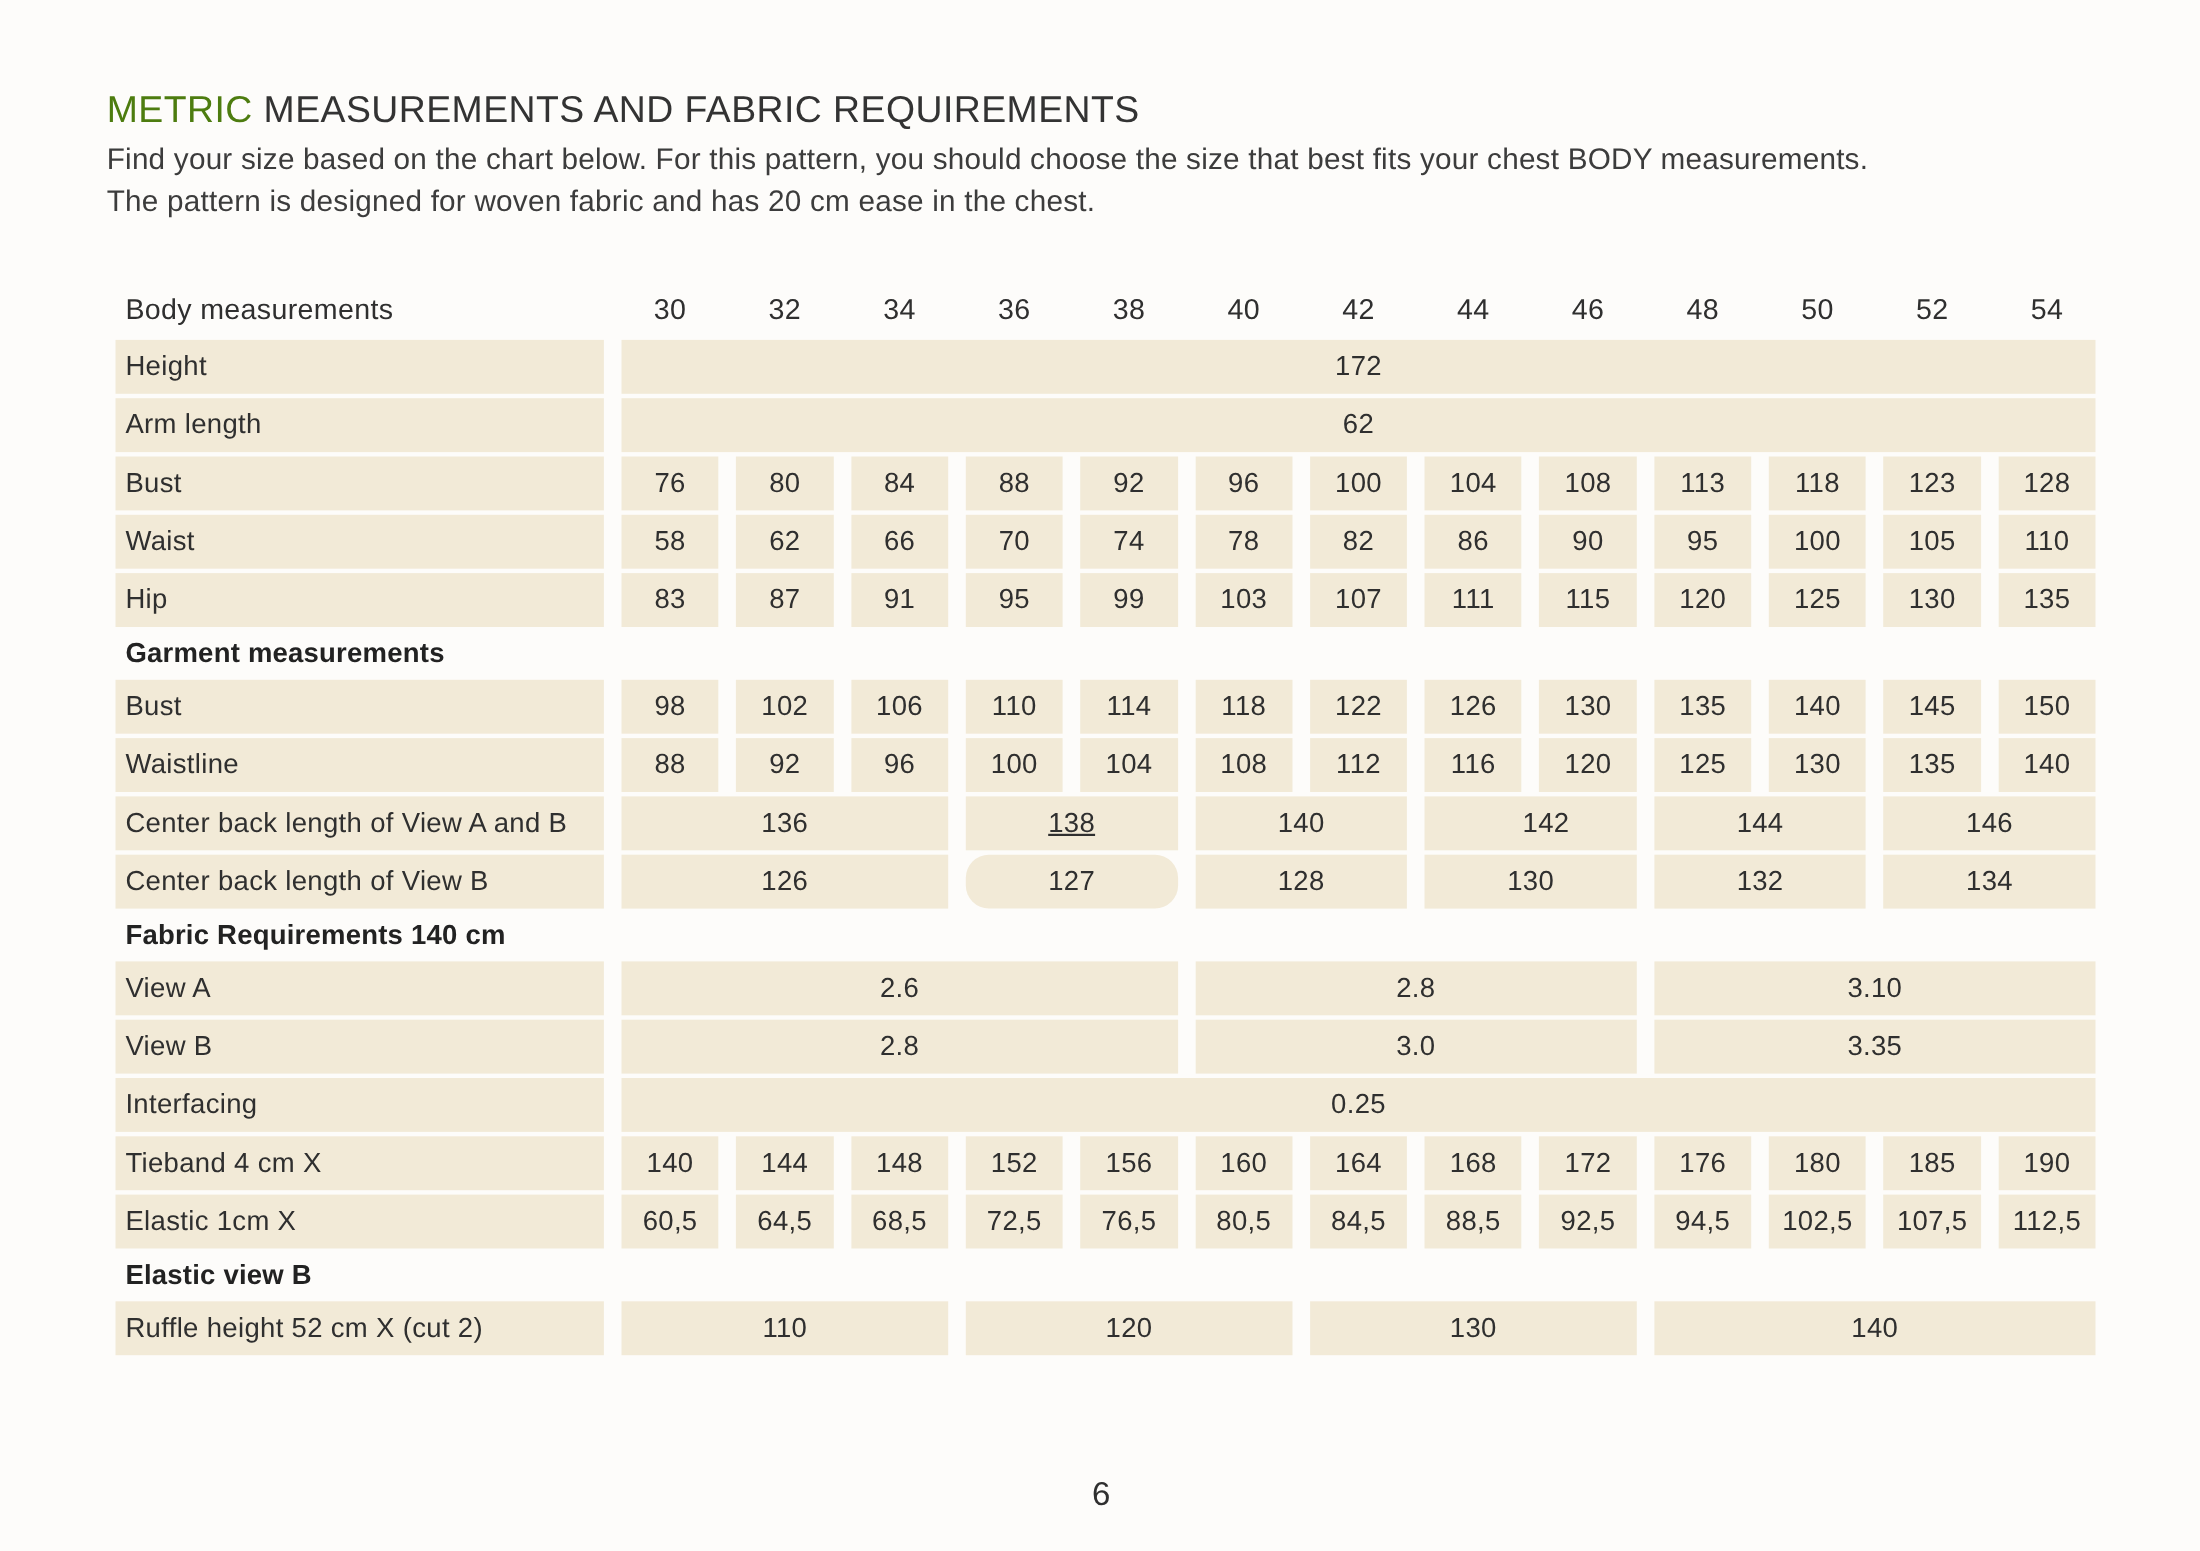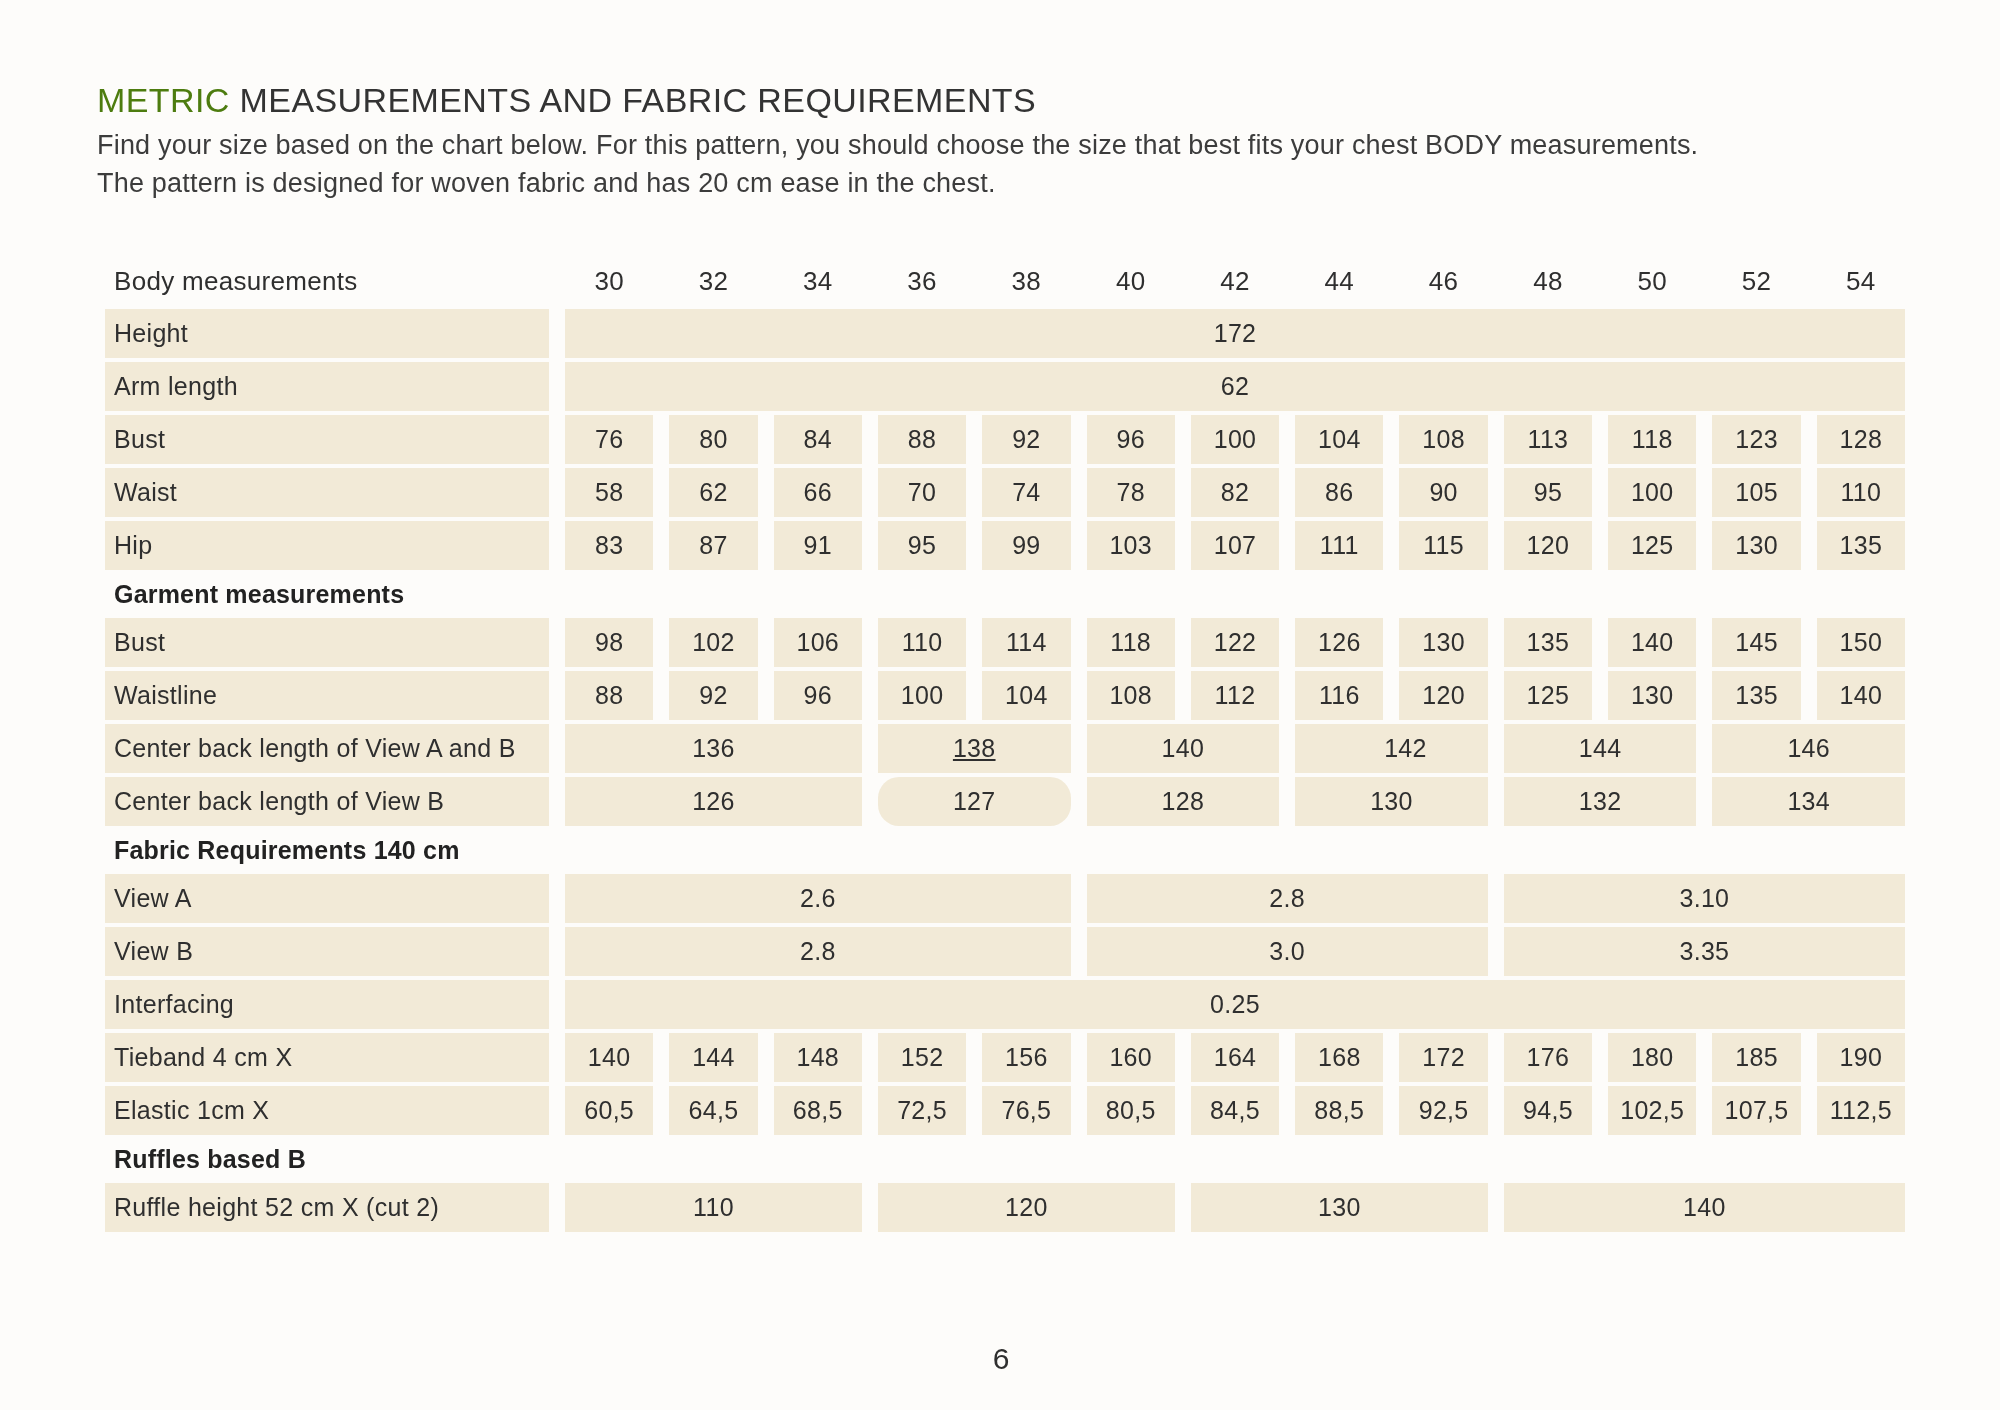--- a/index.html
+++ b/index.html
@@ -257,21 +257,21 @@
         <div class="cell">76,5</div>
         <div class="cell">80,5</div>
         <div class="cell">84,5</div>
         <div class="cell">88,5</div>
         <div class="cell">92,5</div>
         <div class="cell">94,5</div>
         <div class="cell">102,5</div>
         <div class="cell">107,5</div>
         <div class="cell">112,5</div>
       </div>
-      <div class="section-header">Ruffles based B</div>
+      <div class="section-header">Elastic view B</div>
       <div class="grid-row">
         <div class="cell label-cell">Ruffle height 52 cm  X (cut 2)</div>
         <div class="cell" style="grid-column: span 3;">110</div>
         <div class="cell" style="grid-column: span 3;">120</div>
         <div class="cell" style="grid-column: span 3;">130</div>
         <div class="cell" style="grid-column: span 4;">140</div>
       </div>
     </div>
 
   <div class="page-number">6</div>

